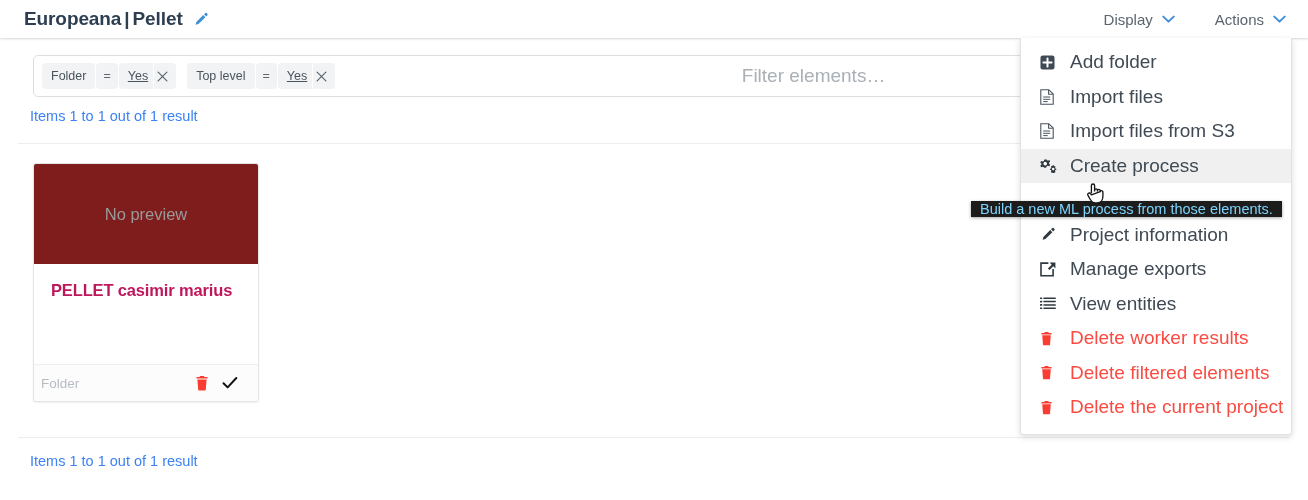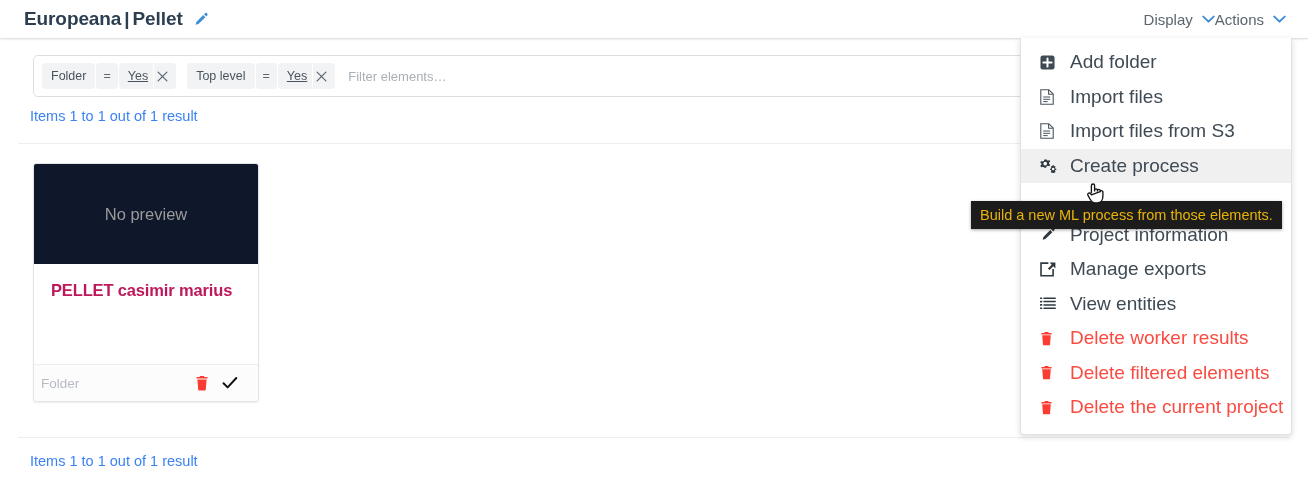--- a/index.html
+++ b/index.html
@@ -53,20 +53,21 @@
     margin-left: auto;
     display: flex;
     align-items: center;
     margin-right: 22px;
   }
   .hdr-menu {
     display: flex;
     align-items: center;
     font-size: 15px;
     color: #5a6570;
+    margin-left: 40px;
     cursor: pointer;
     white-space: nowrap;
   }
   .hdr-menu .caret {
     margin-left: 9px;
     display: inline-flex;
     align-items: center;
   }
 
   
@@ -131,28 +132,29 @@
     border-bottom-right-radius: 4px;
     height: 26px;
     display: inline-flex;
     align-items: center;
     padding: 0 8px 0 3px;
     cursor: pointer;
   }
   .filter-input {
     border: 0;
     outline: 0;
-    font-size: 13px;
+    font-size: 19px;
     font-family: "Liberation Sans", sans-serif;
     color: #0f172a;
     flex: 1;
     height: 28px;
     background: transparent;
     padding: 0 2px;
     min-width: 60px;
+    text-align: center;
   }
   .filter-input::placeholder { color: #a9b0b6; }
 
   .result-line {
     position: absolute;
     left: 30px;
     font-size: 14.5px;
     color: #3b82f6;
     white-space: nowrap;
   }
@@ -180,21 +182,21 @@
     background: #ffffff;
     border: 1px solid #e3e5e8;
     border-radius: 3px;
     box-shadow: 0 1px 2px rgba(0,0,0,0.07);
     overflow: hidden;
     display: flex;
     flex-direction: column;
   }
   .card-preview {
     height: 100px;
-    background: #0f172a;
+    background: #7f1d1d;
     display: flex;
     align-items: center;
     justify-content: center;
     color: #9a9a9a;
     font-size: 16.5px;
     flex: 0 0 auto;
   }
   .card-body {
     flex: 1 1 auto;
     padding: 15px 17px 0 17px;
@@ -272,23 +274,23 @@
     top: 182px;
     z-index: 40;
     pointer-events: none;
   }
 
   
   .tooltip {
     position: absolute;
     left: 971px;
     top: 201px;
-    height: 28px;
+    height: 16px;
     background: #1c1c1c;
-    color: #eab308;
+    color: #7dd3fc;
     font-size: 14.5px;
     display: flex;
     align-items: center;
     padding: 0 9px;
     white-space: nowrap;
     z-index: 35;
     box-shadow: 0 1px 3px rgba(0,0,0,0.35);
   }
 </style>
 </head>

